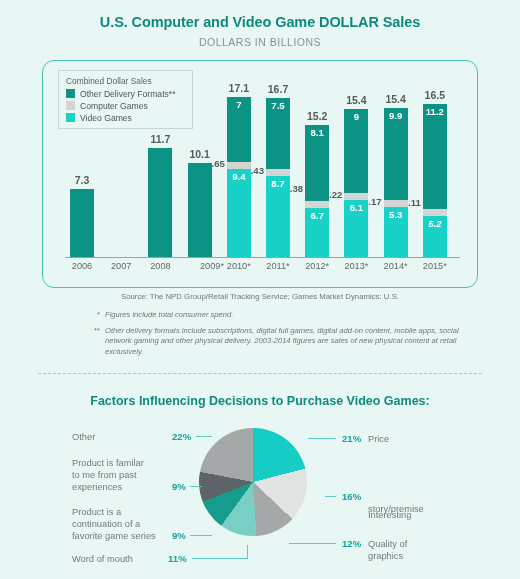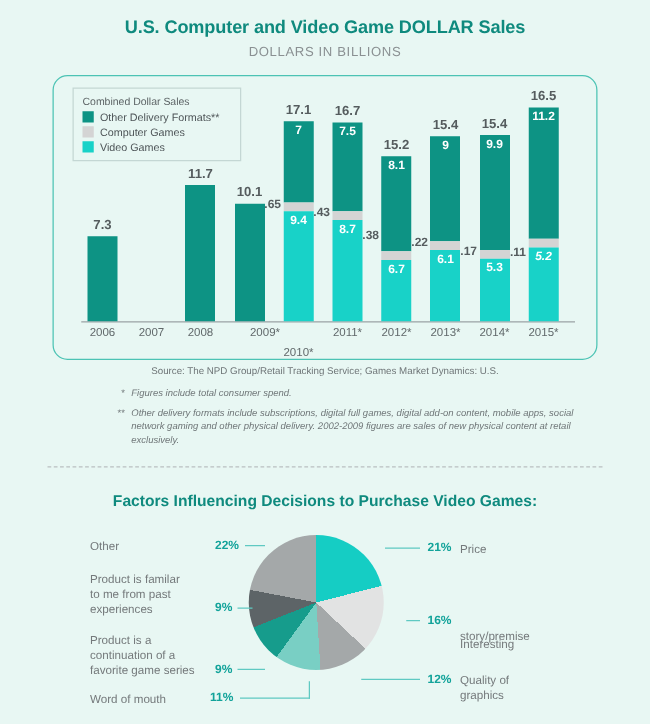--- a/index.html
+++ b/index.html
@@ -128,21 +128,21 @@
         <div class="bar-total">17.1</div>
         <div class="seg seg-odf" style="height: 65.4971px;">
           <span class="in-lbl">7</span>
         </div>
         <div class="seg seg-cg" style="height: 7px;"></div>
         <div class="seg seg-vg" style="height: 87.9532px;">
           <span class="in-lbl">9.4</span>
         </div>
       </div>
       <div class="cg-lbl" style="right: 253.2px; bottom: 118.953px;">.65</div>
-      <div class="xtick" style="left: 173.8px; margin-top: 16px;">2010*</div>
+      <div class="xtick" style="left: 173.8px;">2010*</div>
       <div class="bar-group" style="left: 224px;">
         <div class="bar-total">16.7</div>
         <div class="seg seg-odf" style="height: 70.1754px;">
           <span class="in-lbl">7.5</span>
         </div>
         <div class="seg seg-cg" style="height: 7px;"></div>
         <div class="seg seg-vg" style="height: 81.4035px;">
           <span class="in-lbl">8.7</span>
         </div>
       </div>
@@ -183,21 +183,21 @@
         </div>
       </div>
       <div class="cg-lbl" style="right: 96.4px; bottom: 80.5906px;">.17</div>
       <div class="xtick" style="left: 330.6px;">2014*</div>
       <div class="bar-group" style="left: 380.8px;">
         <div class="bar-total">16.5</div>
         <div class="seg seg-odf" style="height: 104.795px;">
           <span class="in-lbl">11.2</span>
         </div>
         <div class="seg seg-cg" style="height: 7px;"></div>
-        <div class="seg seg-vg" style="height: 59px; font-style: italic;">
+        <div class="seg seg-vg" style="height: 41px; font-style: italic;">
           <span class="in-lbl">5.2</span>
         </div>
       </div>
       <div class="cg-lbl" style="right: 57.2px; bottom: 79.655px;">.11</div>
       <div class="xtick" style="left: 369.8px;">2015*</div>
     </div>
 
   <div class="legend">
     <div class="legend-title">Combined Dollar Sales</div>
     <div class="legend-row">
@@ -216,21 +216,21 @@
 
   <div class="source">Source: The NPD Group/Retail Tracking Service; Games Market Dynamics: U.S.</div>
 
   <div class="notes" id="notes">
       <div class="note">
         <span class="note-mark">*</span>
         <span class="note-txt">Figures include total consumer spend.</span>
       </div>
       <div class="note">
         <span class="note-mark">**</span>
-        <span class="note-txt">Other delivery formats include subscriptions, digital full games, digital add-on content, mobile apps, social network gaming and other physical delivery. 2002-2009 figures are sales of new physical content at retail exclusively.</span>
+        <span class="note-txt">Other delivery formats include subscriptions, digital full games, digital add-on content, mobile apps, social network gaming and other physical delivery. 2003-2014 figures are sales of new physical content at retail exclusively.</span>
       </div>
     </div>
 
   <div class="divider"></div>
 
   <div class="pie-title">Factors Influencing Decisions to Purchase Video Games:</div>
 
   <div class="pie" id="pie" style="background: conic-gradient(rgb(21, 205, 196) 0deg, rgb(21, 205, 196) 75.6deg, rgb(226, 227, 227) 75.6deg, rgb(226, 227, 227) 133.2deg, rgb(164, 168, 169) 133.2deg, rgb(164, 168, 169) 176.4deg, rgb(121, 207, 196) 176.4deg, rgb(121, 207, 196) 216deg, rgb(22, 156, 140) 216deg, rgb(22, 156, 140) 248.4deg, rgb(93, 100, 103) 248.4deg, rgb(93, 100, 103) 280.8deg, rgb(164, 168, 169) 280.8deg, rgb(164, 168, 169) 360deg);"></div>
 
   <div class="lbl" style="left:72px;top:431px;">Other</div>

